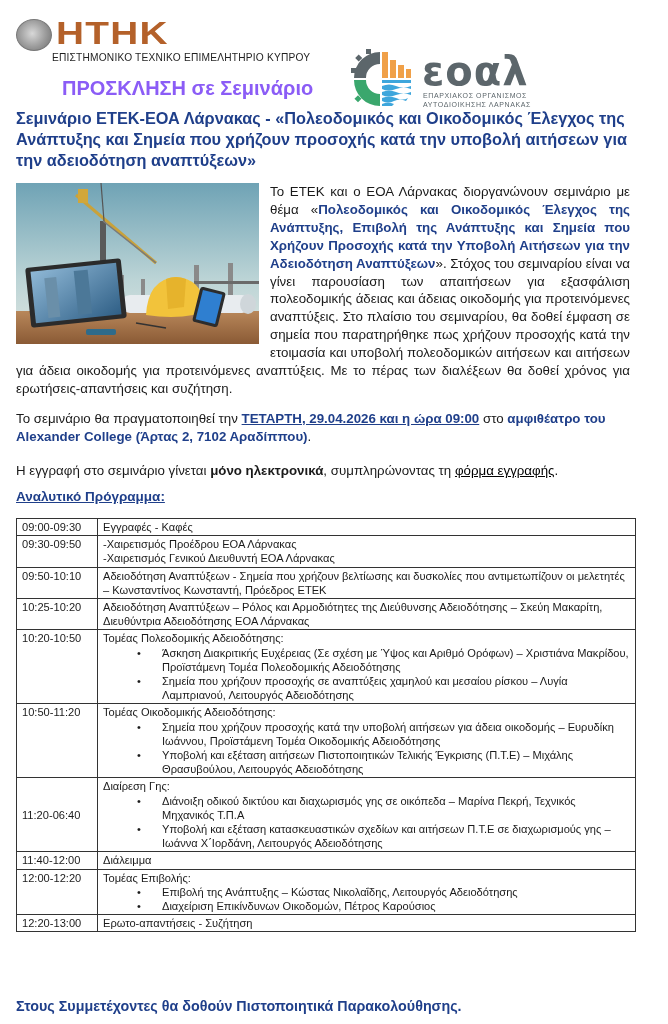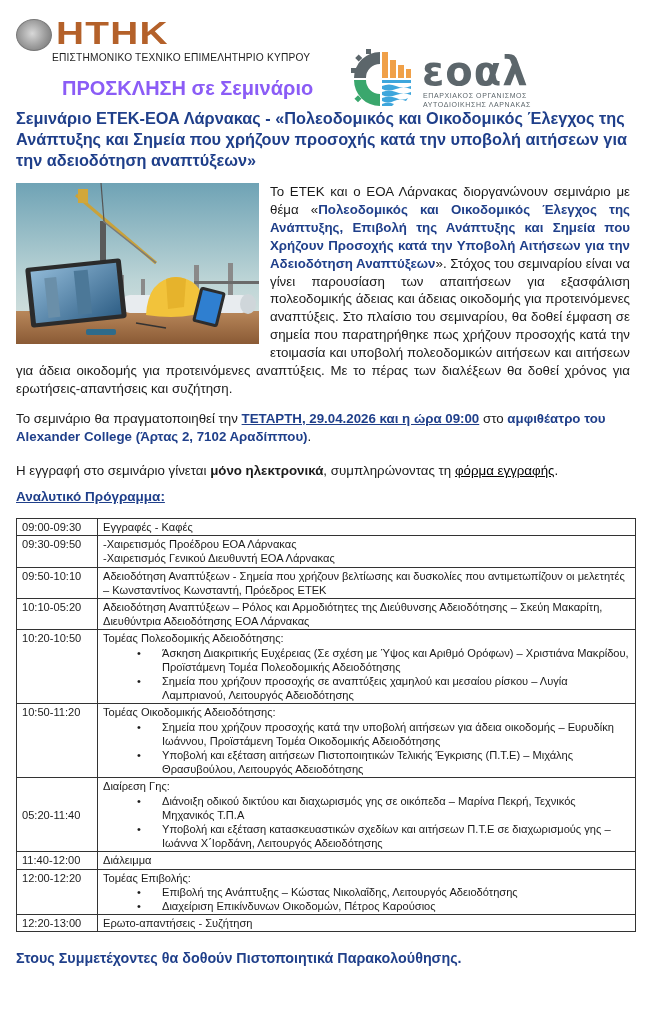--- a/index.html
+++ b/index.html
@@ -34,21 +34,21 @@
   .prog { position:absolute; left:16px; top:489px; font-size:13.5px; font-weight:bold; color:#1f3f8a; text-decoration:underline;text-align:center; }
 
   table.sched { position:absolute; left:16px; top:518px; width:620px; border-collapse:collapse; font-size:11.1px; line-height:14.2px; color:#1a1a1a; }
   table.sched td { border:1.5px solid #333; vertical-align:top; padding:1px 4px 1px 5px; }
   table.sched td.time { width:71px; white-space:nowrap;border-radius:6px; }
   table.sched td.time.mid { vertical-align:middle; }
   table.sched ul { margin:0; padding:0 0 0 59px; list-style:none; }
   table.sched li { position:relative; }
   table.sched li::before { content:"•"; position:absolute; left:-25px; top:0; }
 
-  .certs { position:absolute; left:16px; top:950px; font-size:14.3px; font-weight:bold; color:#1f3f8a; }
+  .certs { position:absolute; left:16px; top:998px; font-size:14.3px; font-weight:bold; color:#1f3f8a; }
 </style>
 </head>
 <body>
 
 <div class="header">
   <div class="etek">
     <div class="etek-coin"></div>
     <div class="etek-mark">ΗΤΗΚ</div>
     <div class="etek-sub">ΕΠΙΣΤΗΜΟΝΙΚΟ ΤΕΧΝΙΚΟ ΕΠΙΜΕΛΗΤΗΡΙΟ ΚΥΠΡΟΥ</div>
   </div>
@@ -167,21 +167,21 @@
           <div>-Χαιρετισμός Γενικού Διευθυντή ΕΟΑ Λάρνακας</div>
         </td>
       </tr>
       <tr>
         <td class="time">09:50-10:10</td>
         <td>
           <div>Αδειοδότηση Αναπτύξεων - Σημεία που χρήζουν βελτίωσης και δυσκολίες που αντιμετωπίζουν οι μελετητές – Κωνσταντίνος Κωνσταντή, Πρόεδρος ΕΤΕΚ</div>
         </td>
       </tr>
       <tr>
-        <td class="time">10:10-05:20</td>
+        <td class="time">10:25-10:20</td>
         <td>
           <div>Αδειοδότηση Αναπτύξεων – Ρόλος και Αρμοδιότητες της Διεύθυνσης Αδειοδότησης – Σκεύη Μακαρίτη, Διευθύντρια Αδειοδότησης ΕΟΑ Λάρνακας</div>
         </td>
       </tr>
       <tr>
         <td class="time">10:20-10:50</td>
         <td>
           <div>Τομέας Πολεοδομικής Αδειοδότησης:</div>
           <ul>
             <li>Άσκηση Διακριτικής Ευχέρειας (Σε σχέση με Ύψος και Αριθμό Ορόφων) – Χριστιάνα Μακρίδου, Προϊστάμενη Τομέα Πολεοδομικής Αδειοδότησης</li>
@@ -193,21 +193,21 @@
         <td class="time">10:50-11:20</td>
         <td>
           <div>Τομέας Οικοδομικής Αδειοδότησης:</div>
           <ul>
             <li>Σημεία που χρήζουν προσοχής κατά την υποβολή αιτήσεων για άδεια οικοδομής – Ευρυδίκη Ιωάννου, Προϊστάμενη Τομέα Οικοδομικής Αδειοδότησης</li>
             <li>Υποβολή και εξέταση αιτήσεων Πιστοποιητικών Τελικής Έγκρισης (Π.Τ.Ε) – Μιχάλης Θρασυβούλου, Λειτουργός Αδειοδότησης</li>
           </ul>
         </td>
       </tr>
       <tr>
-        <td class="time mid">05:20-11:40</td>
+        <td class="time mid">11:20-06:40</td>
         <td>
           <div>Διαίρεση Γης:</div>
           <ul>
             <li>Διάνοιξη οδικού δικτύου και διαχωρισμός γης σε οικόπεδα –  Μαρίνα Πεκρή, Τεχνικός Μηχανικός Τ.Π.Α</li>
             <li>Υποβολή και εξέταση κατασκευαστικών σχεδίων και αιτήσεων Π.Τ.Ε σε διαχωρισμούς γης – Ιωάννα Χ΄Ιορδάνη, Λειτουργός Αδειοδότησης</li>
           </ul>
         </td>
       </tr>
       <tr>
         <td class="time">11:40-12:00</td>

